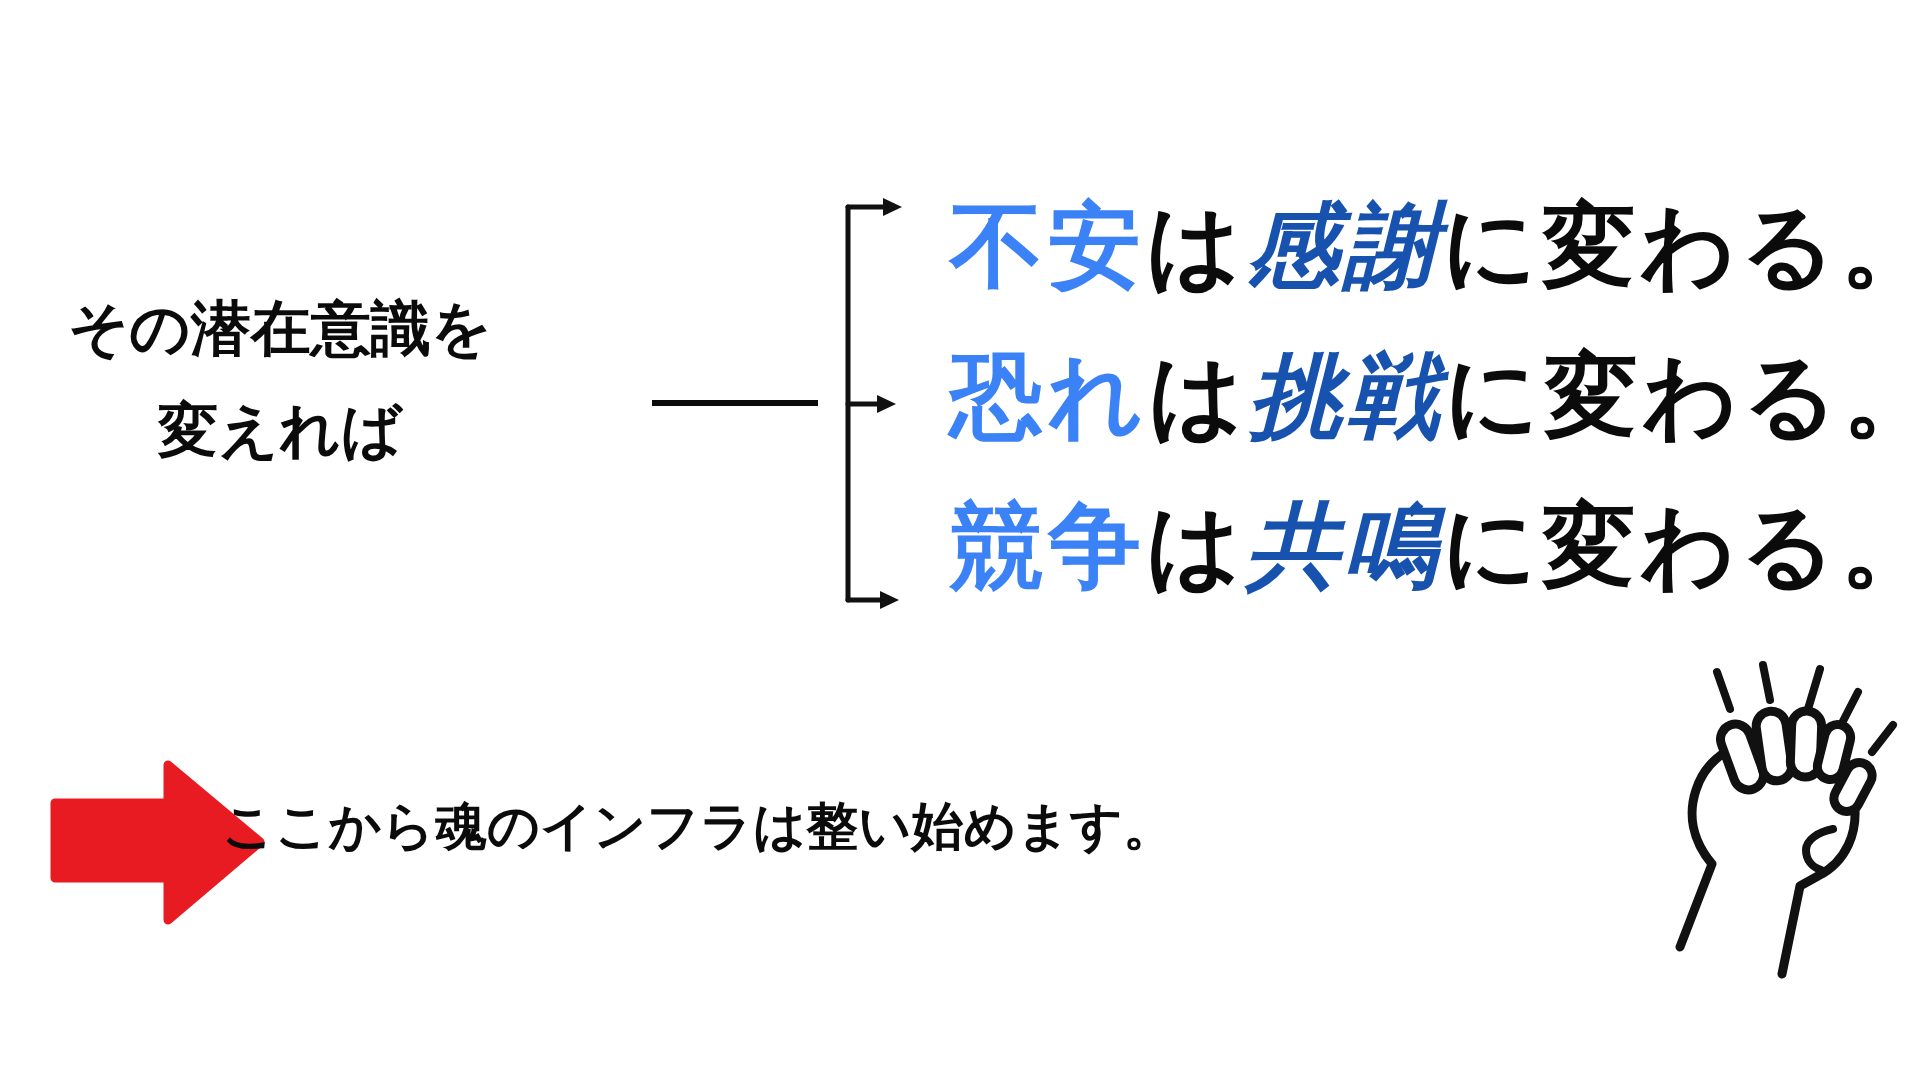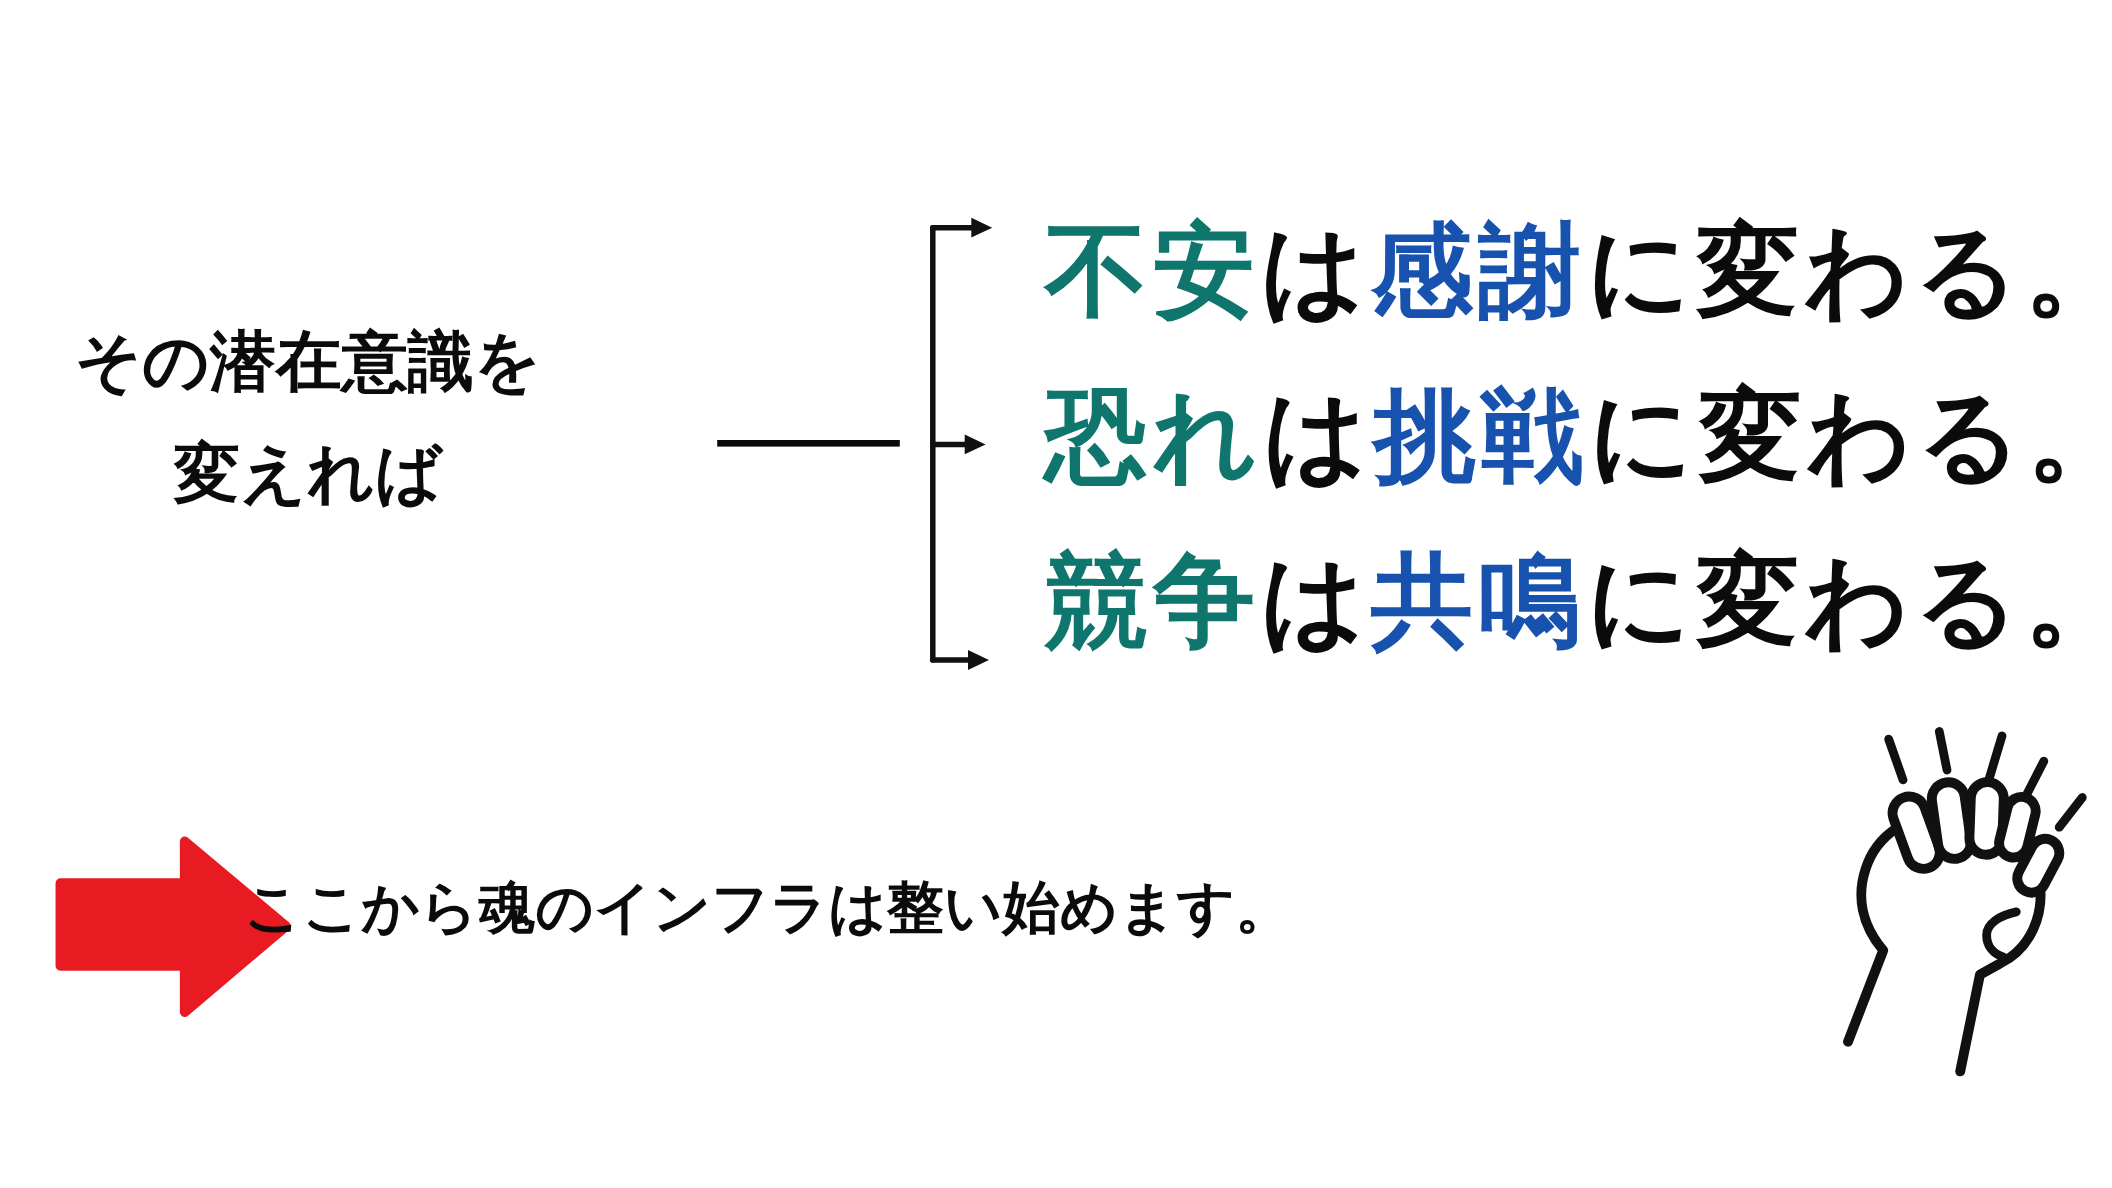--- a/index.html
+++ b/index.html
@@ -17,22 +17,22 @@
   
   .bracket{position:absolute;left:843px;top:195px;width:80px;height:420px;}
   
   .branch{
     position:absolute;left:950px;font-size:93px;font-weight:900;letter-spacing:5px;
     line-height:1;white-space:nowrap;
   }
   .branch.b1{top:200px;}
   .branch.b2{top:350px;}
   .branch.b3{top:500px;}
-  .sub{color:#0f766e;}
-  .res{color:#1753ae;}
+  .sub{color:#3b82f6;}
+  .res{color:#1753ae;font-style:italic;}
   
   .red-arrow{position:absolute;left:50px;top:760px;width:215px;height:165px;}
   .conclusion{
     position:absolute;left:222px;top:798px;font-size:52px;font-weight:900;
     line-height:1.1;letter-spacing:0px;white-space:nowrap;
   }
   .fist{position:absolute;left:1660px;top:652px;width:240px;height:340px;}
   .stroke{stroke:#111;fill:none;stroke-linecap:round;stroke-linejoin:round;}
   .whitefill{fill:#ffffff;}
 </style>

